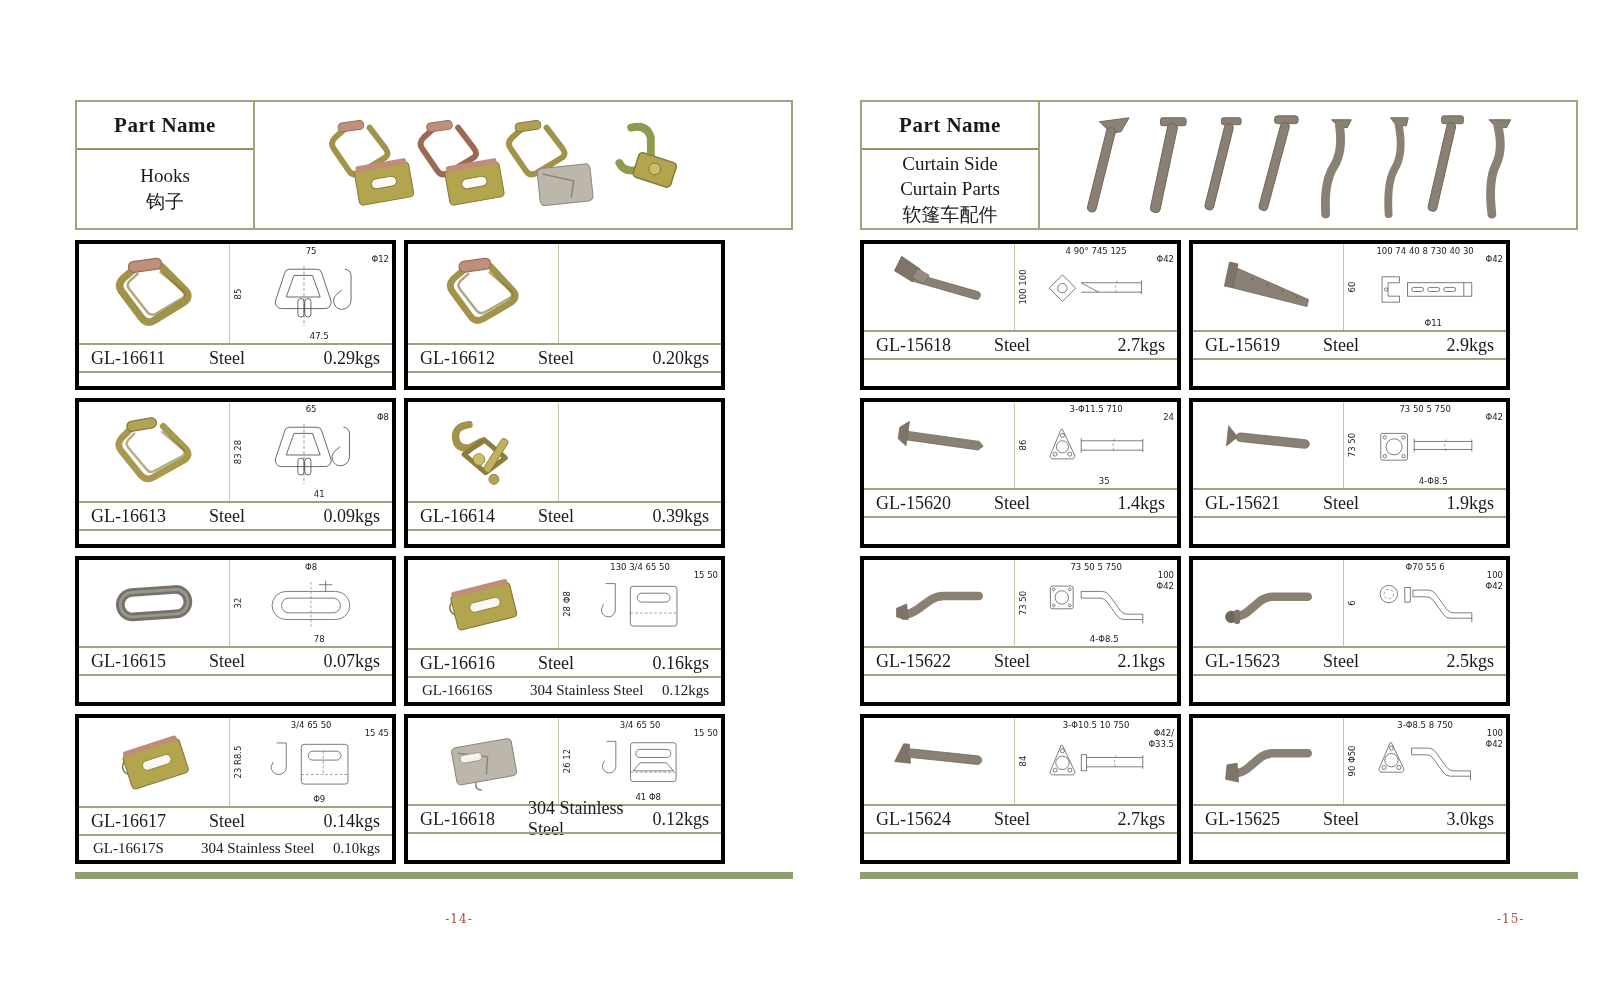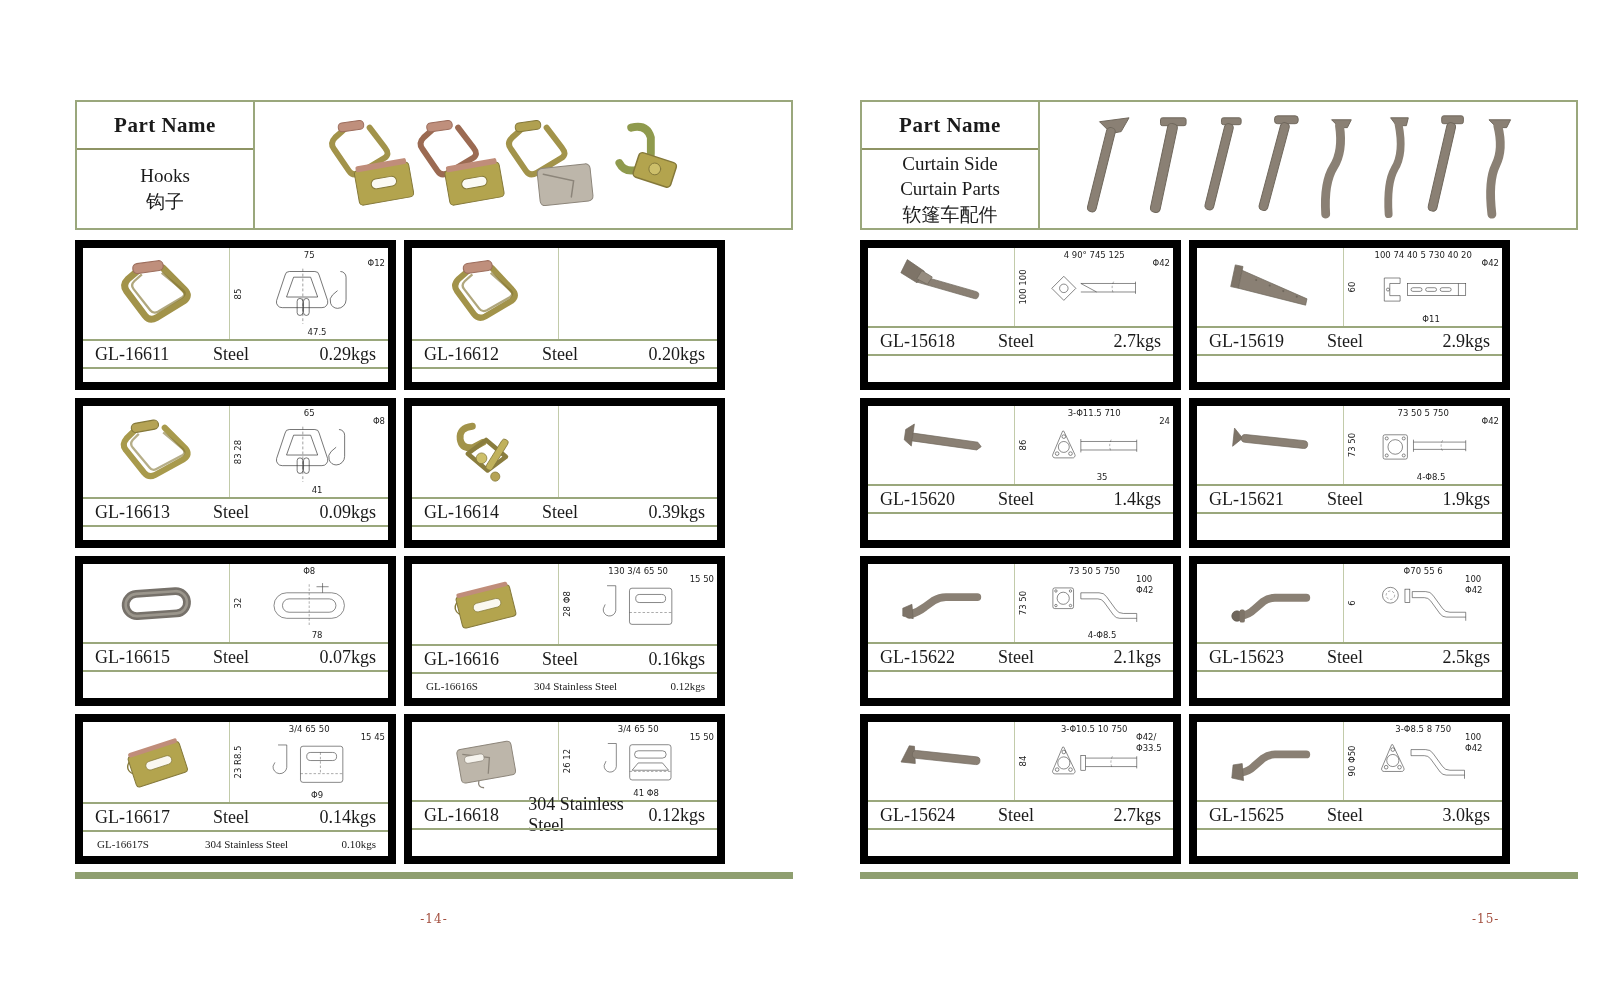--- a/index.html
+++ b/index.html
@@ -13,49 +13,49 @@
   .header-box { height:130px; border:2px solid #9aa77c; box-sizing:border-box; display:flex; background:#fff; }
   .header-left { width:176px; border-right:2px solid #9aa77c; display:flex; flex-direction:column; }
   .header-label { height:46px; display:flex; align-items:center; justify-content:center;
                   font-weight:bold; font-size:21px; border-bottom:2px solid #8e9464; letter-spacing:.5px; }
   .header-title { flex:1; display:flex; flex-direction:column; align-items:center; justify-content:center;
                   font-size:19px; line-height:1.35; }
   .header-photos { flex:1; display:flex; align-items:center; justify-content:center; overflow:hidden; }
 
   
   .grid { margin-top:10px; display:flex; flex-wrap:wrap; gap:8px; }
-  .cell { width:321px; height:150px; border:8px solid #000000; box-sizing:border-box;
+  .cell { width:321px; height:150px; border:4px solid #000000; box-sizing:border-box;
           display:flex; flex-direction:column; background:#fff; }
   .main { flex:1; display:flex; min-height:0; }
   .photo { width:48%; border-right:1px solid #c2cbaa; display:flex; align-items:center; justify-content:center; overflow:hidden; }
   .photo svg { width:92%; height:88%; }
   .draw { flex:1; position:relative; display:flex; align-items:center; justify-content:center; overflow:hidden; }
   .draw svg.sk { width:84%; height:74%; margin-top:6px; }
   .sk path, .sk rect, .sk circle, .sk line { fill:none; stroke:#3f3f3f; stroke-width:1; }
   .sk .dash { stroke-dasharray:4 3; stroke-width:.7; }
 
   .dim { position:absolute; font-family:"DejaVu Sans", sans-serif; font-size:8.5px; color:#222; white-space:nowrap; }
   .dim.t { top:2px; left:50%; transform:translateX(-50%); }
   .dim.l { left:3px; top:50%; writing-mode:vertical-rl; transform:translateY(-50%) rotate(180deg); }
-  .dim.r { right:3px; top:10px; white-space:normal; max-width:34px; line-height:1.3; }
+  .dim.r { right:3px; top:10px; white-space:normal; max-width:34px; text-align:right; line-height:1.3; }
   .dim.b { bottom:2px; left:55%; transform:translateX(-50%); }
 
   .cap { height:28px; border-top:2px solid #9aa77c; display:flex; align-items:center;
          font-size:18px; padding:0 12px; box-sizing:border-box; }
   .cap .code { width:118px; }
   .cap .mat  { }
   .cap .wt   { margin-left:auto; }
-  .cap.variant { height:26px; font-size:11px;padding-left:14px; }
+  .cap.variant { height:26px; font-size:15px;padding-left:14px; }
   .cap.variant .code { width:108px; }
   .spacer { height:13px; border-top:2px solid #9aa77c; }
   .spacer.tall { height:26px; }
 
   .green-bar { margin-top:8px; height:7px; background:#8f9f70; }
   .pnum { position:absolute; top:812px; font-family:"DejaVu Serif", serif; font-size:12px;
-          color:#a34f3f; letter-spacing:1px; }
+          color:#a34f3f; letter-spacing:1px;margin-left:25px; }
   .page.left  .pnum { left:50%; transform:translateX(-50%); }
   .page.right .pnum { left:612px; }
 </style>
 </head>
 <body>
 
 <div id="canvas">
 
   <div class="page left">
 
@@ -455,21 +455,21 @@
           <div class="draw">
             <svg class="sk" viewBox="0 0 160 95">
               <path d="M16,28 h26 v9 h-17 v20 h17 v9 h-26 z"></path>
               <circle cx="22" cy="47" r="2.5"></circle>
               <rect x="54" y="37" width="96" height="20"></rect>
               <rect x="60" y="44" width="18" height="6" rx="3"></rect>
               <rect x="84" y="44" width="18" height="6" rx="3"></rect>
               <rect x="108" y="44" width="18" height="6" rx="3"></rect>
               <line x1="138" y1="37" x2="138" y2="57"></line>
             </svg>
-            <span class="dim t">100  74  40  5  730  40  20</span>
+            <span class="dim t">100  74  40  8  730  40  30</span>
             <span class="dim l">60</span>
             <span class="dim r">Φ42</span>
             <span class="dim b">Φ11</span>
           </div>
         </div>
         <div class="cap">
           <span class="code">GL-15619</span>
           <span class="mat">Steel</span>
           <span class="wt">2.9kgs</span>
         </div>

